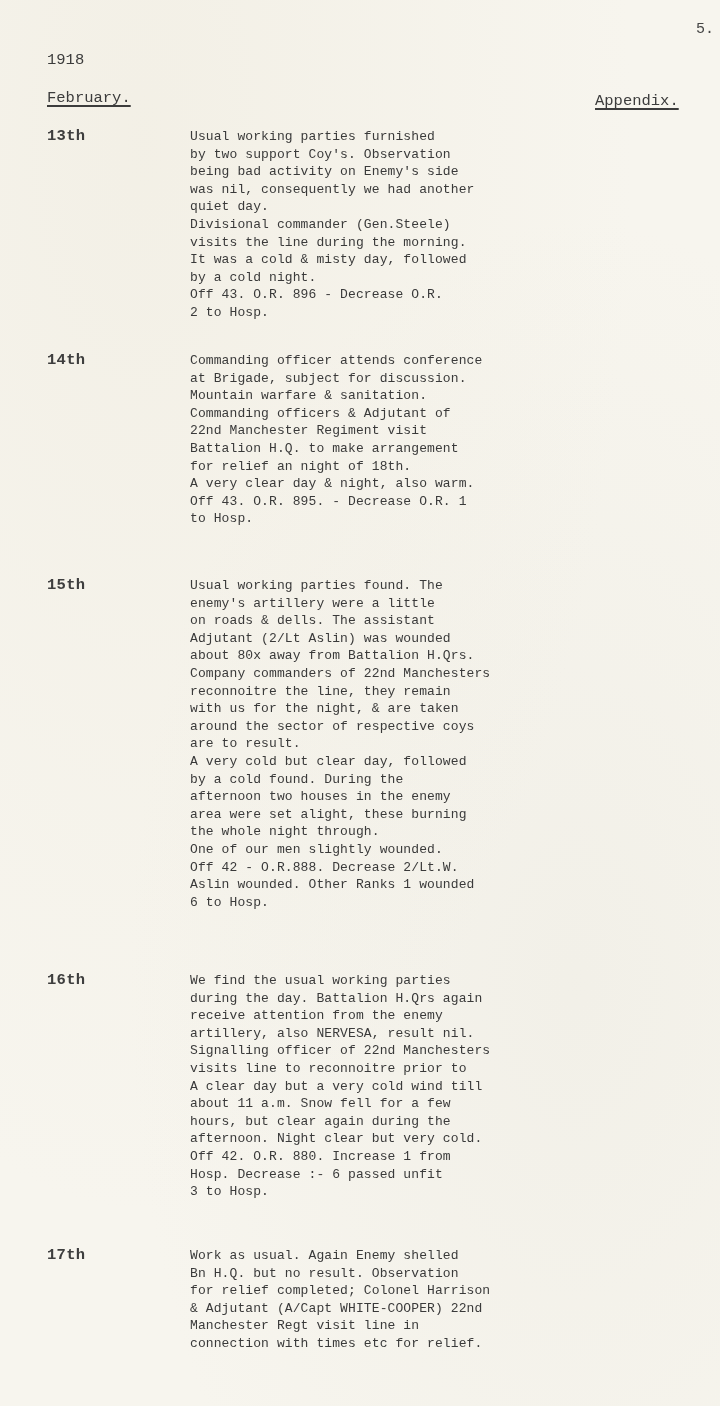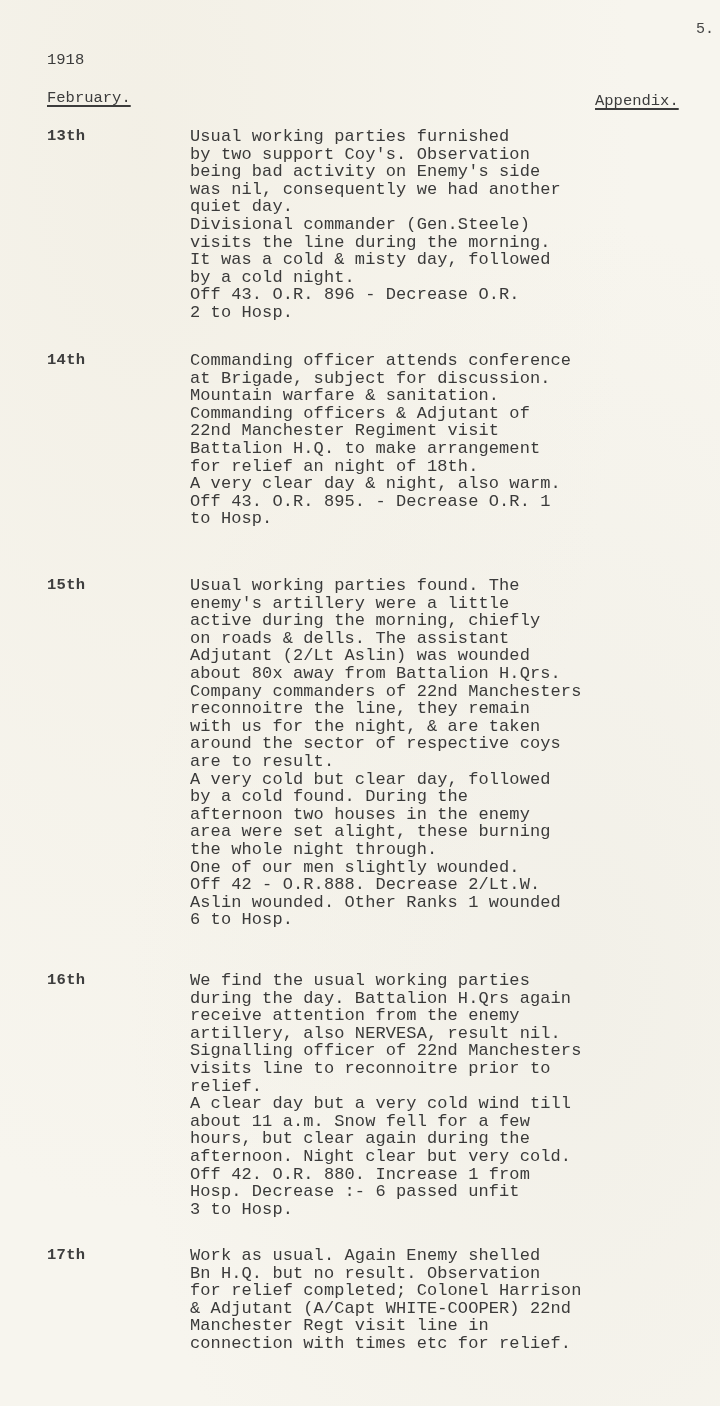--- a/index.html
+++ b/index.html
@@ -69,21 +69,21 @@
       font-size: 15.5px;
       color: #3e3e3e;
       font-weight: bold;
       letter-spacing: 0.3px;
     }
     .entry-text {
       position: absolute;
       left: 190px;
       top: 0;
       width: 440px;
-      font-size: 17px;
+      font-size: 13px;
       line-height: 17.6px;
       color: #3a3a3a;
       letter-spacing: 0.1px;
     }
     .entry-text .line {
       display: block;
       white-space: pre;
     }
   </style>
 </head>
@@ -127,21 +127,20 @@
       <span class="line">Off 43. O.R. 895. - Decrease O.R. 1</span>
       <span class="line">to Hosp.</span>
     </div>
   </div>
 
   <div class="entry" style="top:576px;">
     <div class="entry-date">15th</div>
     <div class="entry-text" style="top:1px;">
       <span class="line">Usual working parties found. The</span>
       <span class="line">enemy's artillery were a little</span>
-      <span class="line">active during the morning, chiefly</span>
       <span class="line">on roads &amp; dells. The assistant</span>
       <span class="line">Adjutant (2/Lt Aslin) was wounded</span>
       <span class="line">about 80x away from Battalion H.Qrs.</span>
       <span class="line">Company commanders of 22nd Manchesters</span>
       <span class="line">reconnoitre the line, they remain</span>
       <span class="line">with us for the night, &amp; are taken</span>
       <span class="line">around the sector of respective coys</span>
       <span class="line">are to result.</span>
       <span class="line">A very cold but clear day, followed</span>
       <span class="line">by a cold found. During the</span>
@@ -157,21 +156,20 @@
 
   <div class="entry" style="top:971px;">
     <div class="entry-date">16th</div>
     <div class="entry-text" style="top:1px;">
       <span class="line">We find the usual working parties</span>
       <span class="line">during the day. Battalion H.Qrs again</span>
       <span class="line">receive attention from the enemy</span>
       <span class="line">artillery, also NERVESA, result nil.</span>
       <span class="line">Signalling officer of 22nd Manchesters</span>
       <span class="line">visits line to reconnoitre prior to</span>
-      <span class="line">relief.</span>
       <span class="line">A clear day but a very cold wind till</span>
       <span class="line">about 11 a.m. Snow fell for a few</span>
       <span class="line">hours, but clear again during the</span>
       <span class="line">afternoon. Night clear but very cold.</span>
       <span class="line">Off 42. O.R. 880. Increase 1 from</span>
       <span class="line">Hosp. Decrease :- 6 passed unfit</span>
       <span class="line">3 to Hosp.</span>
     </div>
   </div>
 

